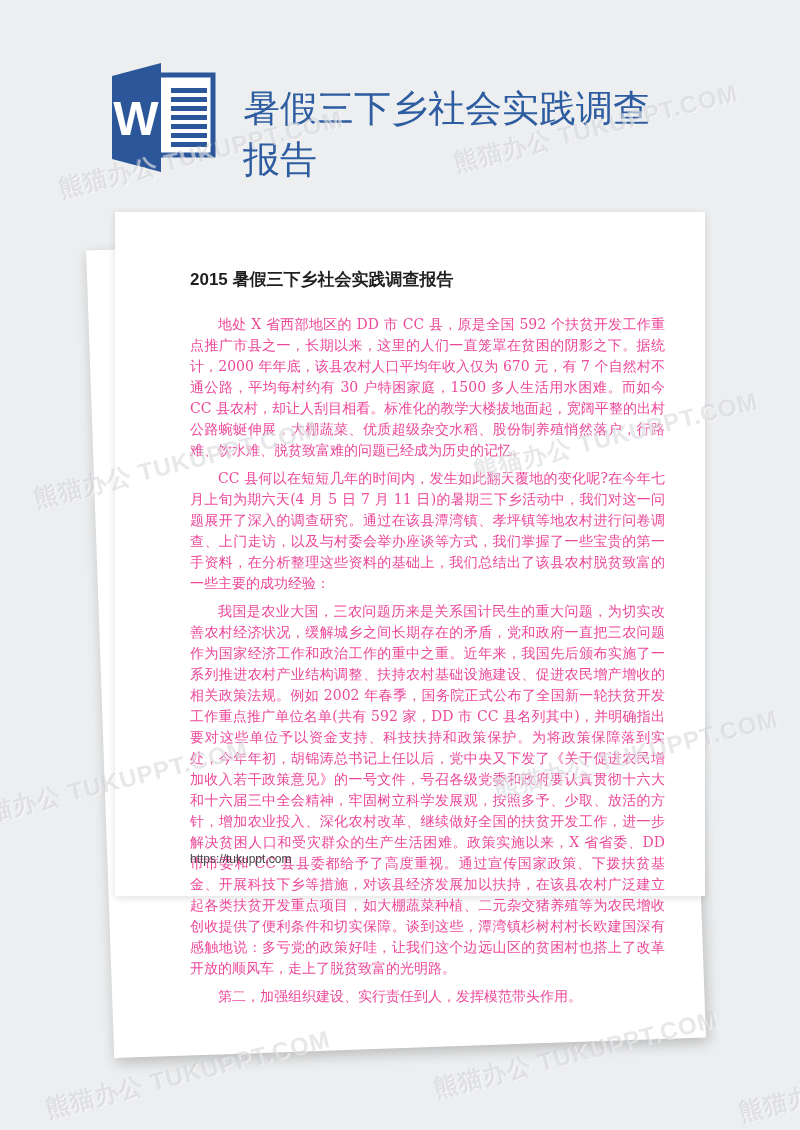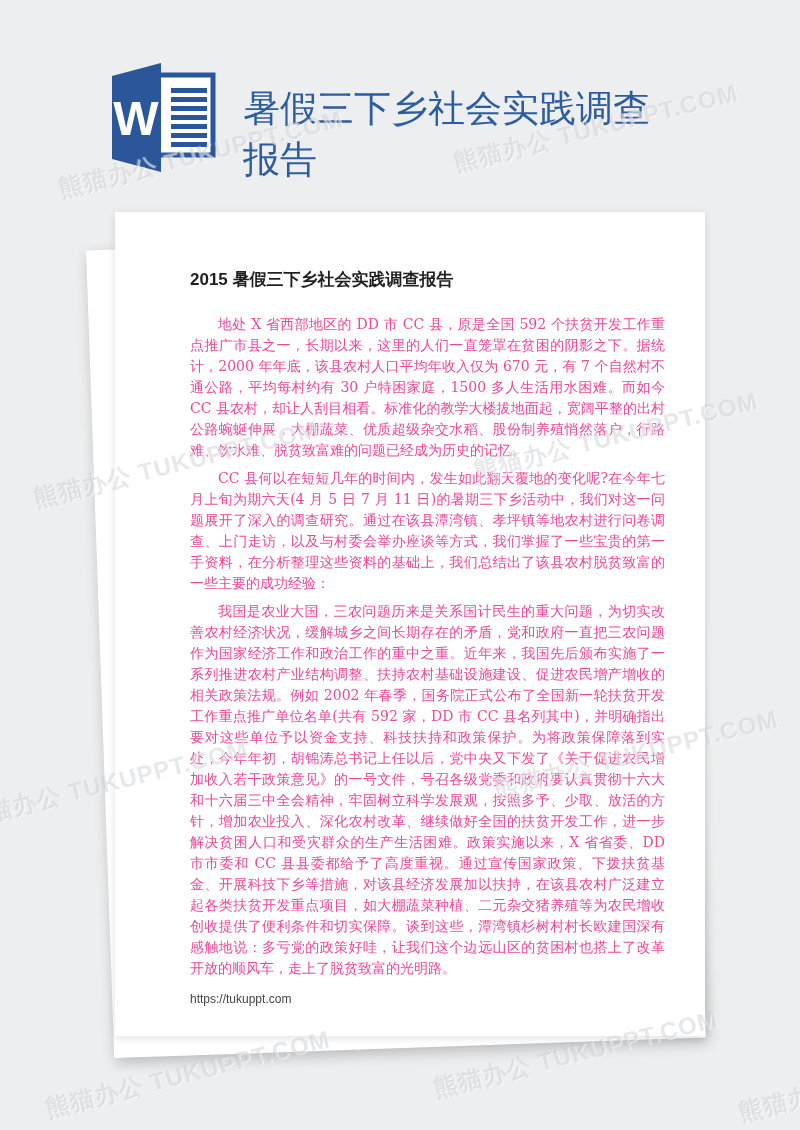--- a/index.html
+++ b/index.html
@@ -20,21 +20,21 @@
 
   
   .page-under{
     position:absolute;left:100px;top:240px;width:592px;height:808px;
     background:#ffffff;
     transform:rotate(-2deg);
     box-shadow:2px 5px 14px rgba(0,0,0,0.22);
     z-index:1;
   }
   .page-main{
-    position:absolute;left:115px;top:212px;width:590px;height:824px;
+    position:absolute;left:115px;top:212px;width:590px;height:684px;
     background:#ffffff;
     box-shadow:0 2px 8px rgba(0,0,0,0.12);
     z-index:2;
   }
 
   
   .doc-content{
     position:absolute;left:0;top:0;right:0;
     padding:56px 40px 0 75px;
     box-sizing:border-box;
@@ -101,20 +101,21 @@
 <h1 class="page-title">暑假三下乡社会实践调查报告</h1>
 
 <div class="page-under"></div>
 
 <div class="page-main">
   <div class="doc-content">
     <div class="doc-title">2015 暑假三下乡社会实践调查报告</div>
     <p>地处 X 省西部地区的 DD 市 CC 县，原是全国 592 个扶贫开发工作重点推广市县之一，长期以来，这里的人们一直笼罩在贫困的阴影之下。据统计，2000 年年底，该县农村人口平均年收入仅为 670 元，有 7 个自然村不通公路，平均每村约有 30 户特困家庭，1500 多人生活用水困难。而如今 CC 县农村，却让人刮目相看。标准化的教学大楼拔地面起，宽阔平整的出村公路蜿蜒伸展，大棚蔬菜、优质超级杂交水稻、股份制养殖悄然落户，行路难、饮水难、脱贫致富难的问题已经成为历史的记忆。</p>
     <p>CC 县何以在短短几年的时间内，发生如此翻天覆地的变化呢?在今年七月上旬为期六天(4 月 5 日 7 月 11 日)的暑期三下乡活动中，我们对这一问题展开了深入的调查研究。通过在该县潭湾镇、孝坪镇等地农村进行问卷调查、上门走访，以及与村委会举办座谈等方式，我们掌握了一些宝贵的第一手资料，在分析整理这些资料的基础上，我们总结出了该县农村脱贫致富的一些主要的成功经验：</p>
     <p>我国是农业大国，三农问题历来是关系国计民生的重大问题，为切实改善农村经济状况，缓解城乡之间长期存在的矛盾，党和政府一直把三农问题作为国家经济工作和政治工作的重中之重。近年来，我国先后颁布实施了一系列推进农村产业结构调整、扶持农村基础设施建设、促进农民增产增收的相关政策法规。例如 2002 年春季，国务院正式公布了全国新一轮扶贫开发工作重点推广单位名单(共有 592 家，DD 市 CC 县名列其中)，并明确指出要对这些单位予以资金支持、科技扶持和政策保护。为将政策保障落到实处，今年年初，胡锦涛总书记上任以后，党中央又下发了《关于促进农民增加收入若干政策意见》的一号文件，号召各级党委和政府要认真贯彻十六大和十六届三中全会精神，牢固树立科学发展观，按照多予、少取、放活的方针，增加农业投入、深化农村改革、继续做好全国的扶贫开发工作，进一步解决贫困人口和受灾群众的生产生活困难。政策实施以来，X 省省委、DD 市市委和 CC 县县委都给予了高度重视。通过宣传国家政策、下拨扶贫基金、开展科技下乡等措施，对该县经济发展加以扶持，在该县农村广泛建立起各类扶贫开发重点项目，如大棚蔬菜种植、二元杂交猪养殖等为农民增收创收提供了便利条件和切实保障。谈到这些，潭湾镇杉树村村长欧建国深有感触地说：多亏党的政策好哇，让我们这个边远山区的贫困村也搭上了改革开放的顺风车，走上了脱贫致富的光明路。</p>
+    <p>第二，加强组织建设、实行责任到人，发挥模范带头作用。</p>
   </div>
   <div class="doc-footer">https://tukuppt.com</div>
 </div>
 
 <span class="wm wm1">熊猫办公 TUKUPPT.COM</span>
 <span class="wm wm2">熊猫办公 TUKUPPT.COM</span>
 <span class="wm wm3">熊猫办公 TUKUPPT.COM</span>
 <span class="wm wm4">熊猫办公 TUKUPPT.COM</span>
 <span class="wm wm5">熊猫办公 TUKUPPT.COM</span>
 <span class="wm wm6">熊猫办公 TUKUPPT.COM</span>

